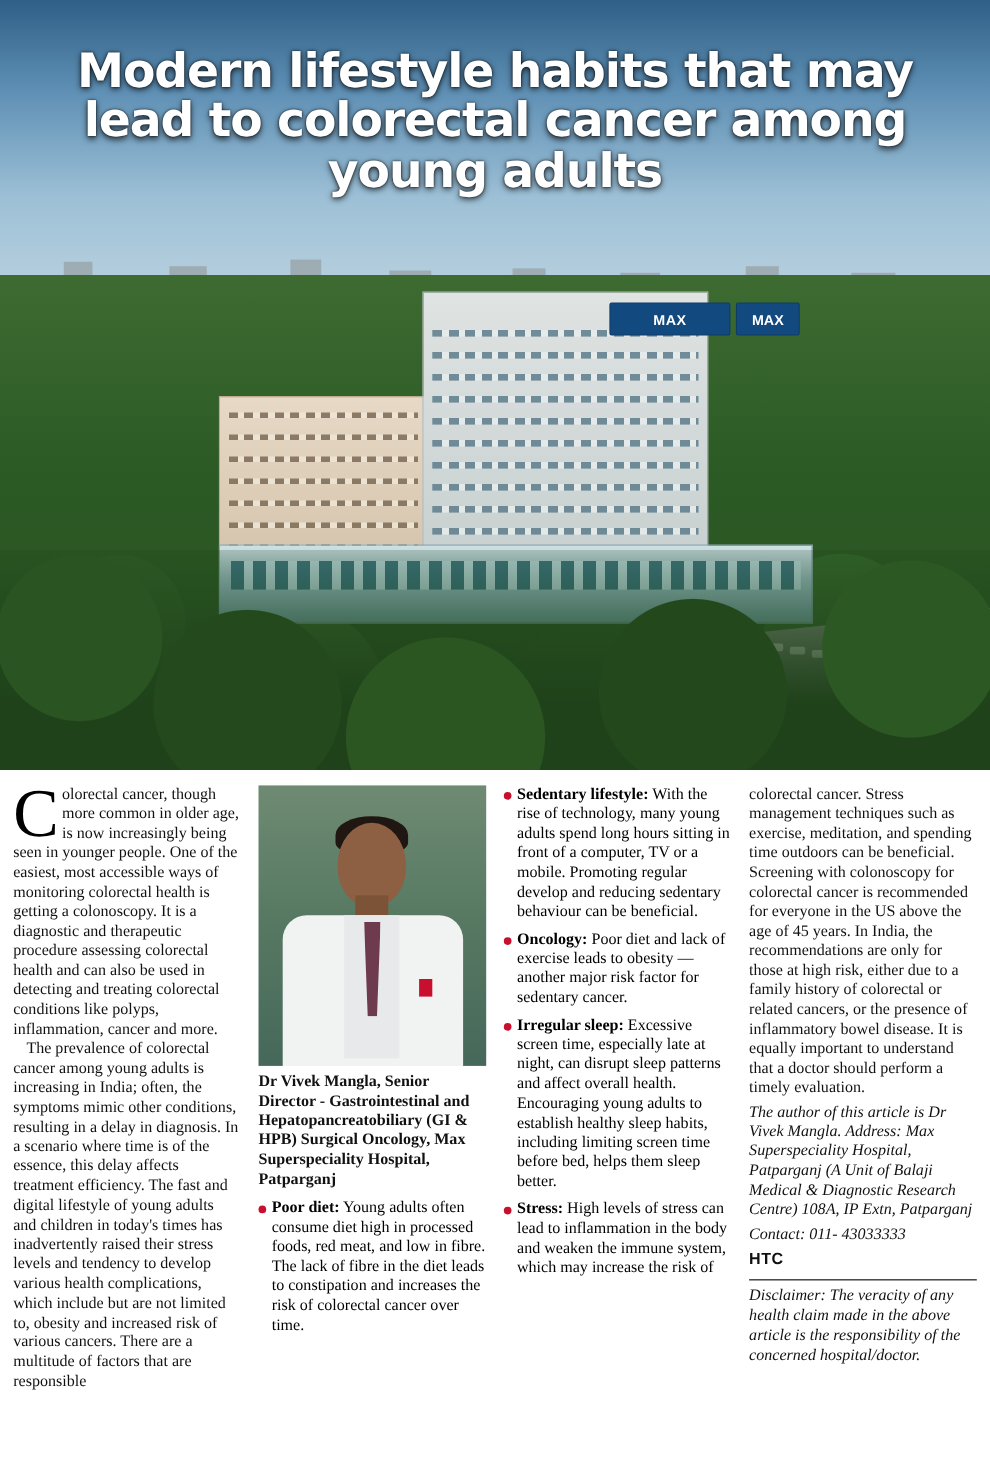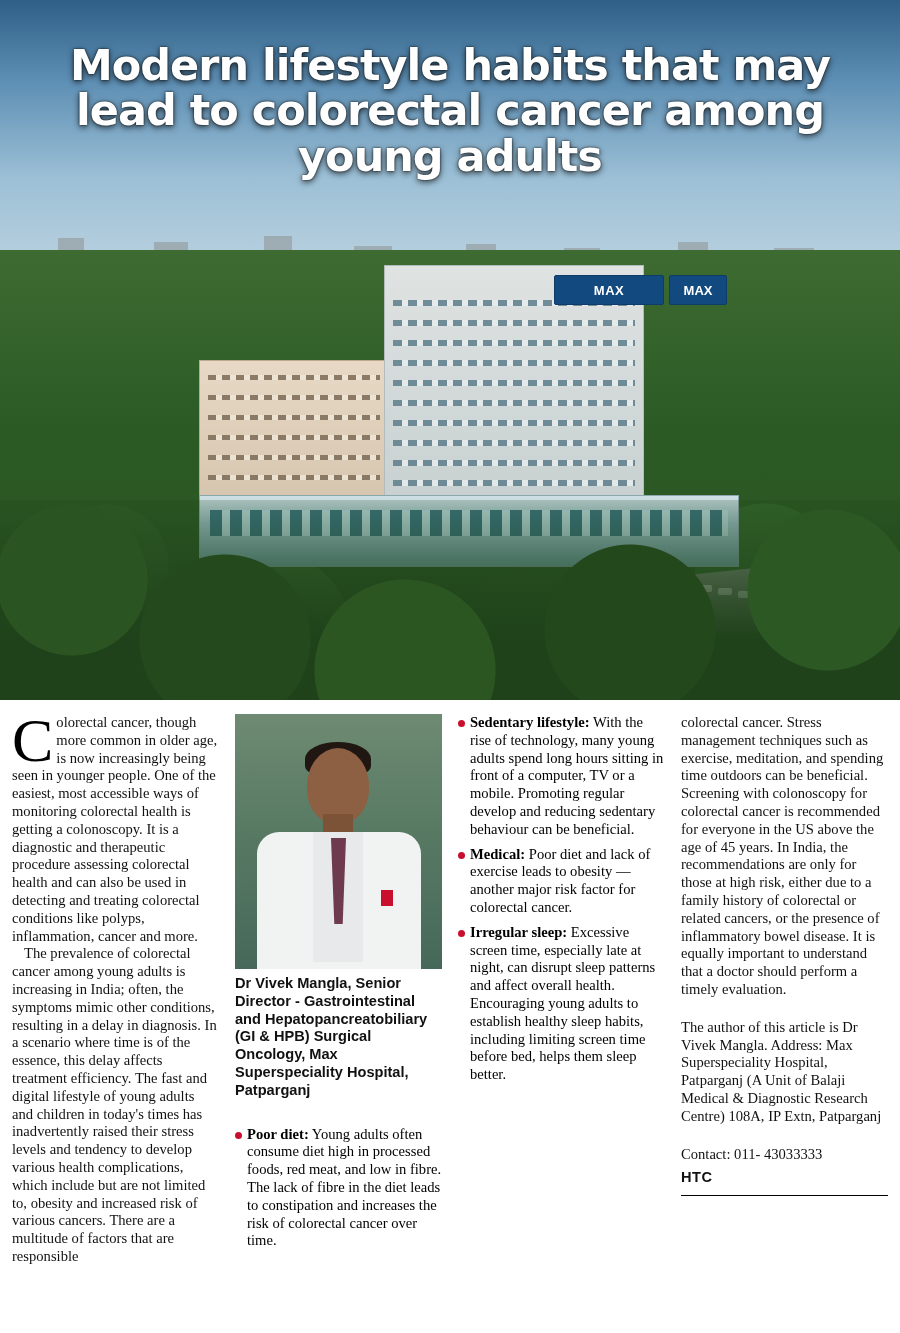--- a/index.html
+++ b/index.html
@@ -166,38 +166,38 @@
     position:absolute; left:78px; top:118px; width:50px; height:130px; background:#e7e9ea;
   }
   .photo .tie {
     position:absolute; left:96px; top:124px; width:15px; height:86px;
     background:#6d3a4e; clip-path: polygon(0 0,100% 0,78% 100%,22% 100%);
   }
   .photo .badge {
     position:absolute; left:146px; top:176px; width:12px; height:16px; background:#c8102e;
   }
   .caption {
-    font-family:Liberation Sans, sans-serif;
+    font-family:Liberation Serif, serif;
     font-weight:bold; font-size:14.4px; line-height:1.2; color:#000;
-    margin-bottom:26px;
+    margin-bottom:8px;
   }
 
   ul.bullets { list-style:none; margin:0; padding:0; }
   ul.bullets li {
     position:relative; padding-left:12px; margin-bottom:7px;
     font-size:14.6px; line-height:1.22;
   }
   ul.bullets li::before {
     content:""; position:absolute; left:0; top:6px;
     width:7px; height:7px; border-radius:50%; background:#c8102e;
   }
   ul.bullets b { font-weight:bold; }
 
   .author-note {
-    text-align:right; font-size:14.6px; line-height:1.22; margin-top:20px;
+    font-style:italic; text-align:right; font-size:14.6px; line-height:1.22; margin-top:4px;
   }
   .htc {
     text-align:right; font-family:"Liberation Sans", sans-serif;
     font-weight:bold; font-size:11px; letter-spacing:.5px; margin-top:6px; color:#000;
   }
   .rule { border-top:1px solid #000; margin:8px 0 6px 0; }
   .disclaimer {
     font-style:italic; font-size:13px; line-height:1.2; text-align:right; color:#111;
   }
 </style>
@@ -319,31 +319,35 @@
           </li>
         </ul>
       </div>
 
       <div class="col">
         <ul class="bullets">
           <li>
             <b>Sedentary lifestyle:</b><span> With the rise of technology, many young adults spend long hours sitting in front of a computer, TV or a mobile. Promoting regular develop and reducing sedentary behaviour can be beneficial.</span>
           </li>
           <li>
-            <b>Medical:</b><span> Poor diet and lack of exercise leads to obesity — another major risk factor for colorectal cancer.</span>
+            <b>Oncology:</b><span> Poor diet and lack of exercise leads to obesity — another major risk factor for sedentary cancer.</span>
           </li>
           <li>
             <b>Irregular sleep:</b><span> Excessive screen time, especially late at night, can disrupt sleep patterns and affect overall health. Encouraging young adults to establish healthy sleep habits, including limiting screen time before bed, helps them sleep better.</span>
+          </li>
+          <li>
+            <b>Stress:</b><span> High levels of stress can lead to inflammation in the body and weaken the immune system, which may increase the risk of</span>
           </li>
         </ul>
       </div>
 
       <div class="col">
         <p class="noindent">colorectal cancer. Stress management techniques such as exercise, meditation, and spending time outdoors can be beneficial. Screening with colonoscopy for colorectal cancer is recommended for everyone in the US above the age of 45 years. In India, the recommendations are only for those at high risk, either due to a family history of colorectal or related cancers, or the presence of inflammatory bowel disease. It is equally important to understand that a doctor should perform a timely evaluation.</p>
         <div class="author-note">The author of this article is Dr Vivek Mangla. Address: Max Superspeciality Hospital, Patparganj (A Unit of Balaji Medical &amp; Diagnostic Research Centre) 108A, IP Extn, Patparganj</div>
         <div class="author-note">Contact: 011- 43033333</div>
         <div class="htc">HTC</div>
         <div class="rule"></div>
+        <div class="disclaimer">Disclaimer: The veracity of any health claim made in the above article is the responsibility of the concerned hospital/doctor.</div>
       </div>
 
     </div>
   </div>
 </div>
 
 </body></html>

